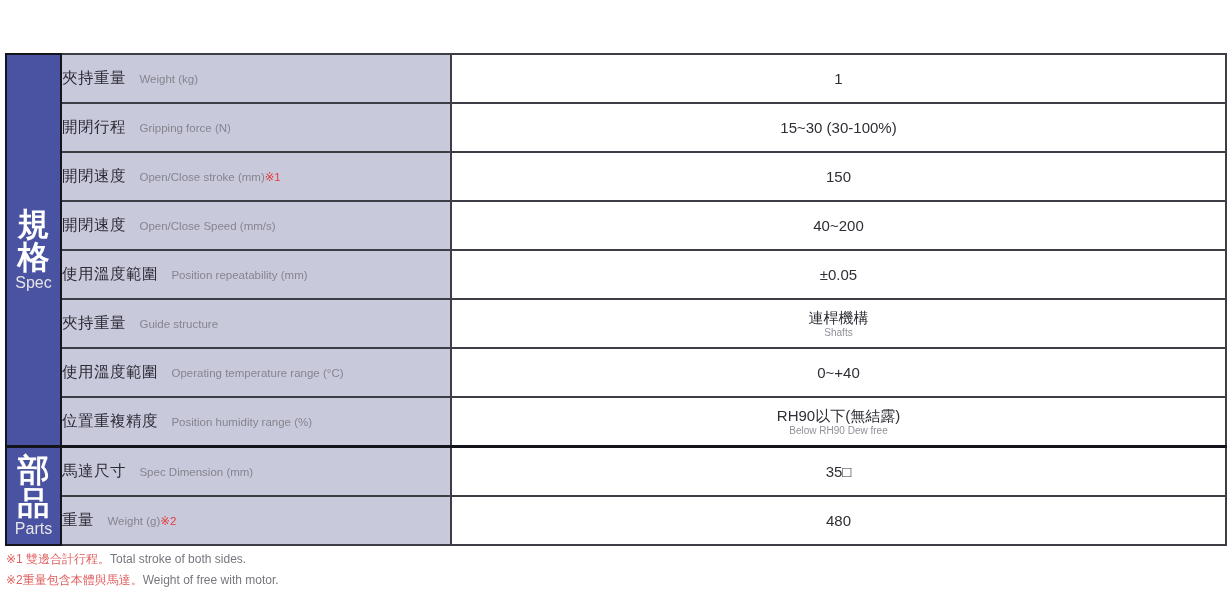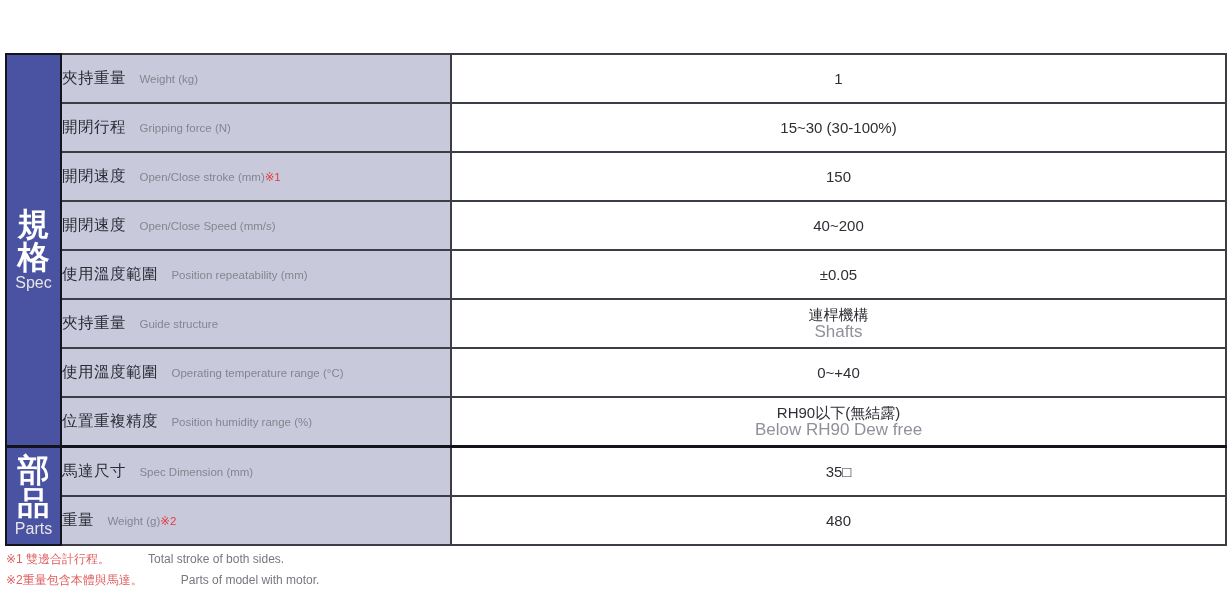--- a/index.html
+++ b/index.html
@@ -98,33 +98,33 @@
   .lc { font-size: 15.5px; color: #2c2c36; letter-spacing: 0.5px; }
   .le { font-size: 11.5px; color: #85858f; margin-left: 9px; }
   .note { font-size: 11.5px; color: var(--note_red, #e23c3c); }
 
   td.value-cell {
     background: #ffffff;
     vertical-align: middle;
     text-align: center;
   }
   .v  { font-size: 15px; color: #2e2e36; line-height: 1.15; }
-  .vs { font-size: 17px; color: #90909a; line-height: 1.1; }
+  .vs { font-size: 10px; color: #90909a; line-height: 1.1; }
   .vs:empty { display: none; }
 
   
   .footnotes {
     position: absolute;
     left: 6px;
     top: 549px;
     font-size: 12px;
     line-height: 21px;
   }
   .fn-cjk { color: var(--footnote_red, #e05f5f); }
-  .fn-en  { color: #77777f; margin-left: 38px; }
+  .fn-en  { color: #77777f; }
 </style>
 </head>
 <body>
 
 <div class="page">
 
 
   <table class="spec">
     <colgroup>
         <col class="c-group">
@@ -252,17 +252,17 @@
       </tr>
 
     </tbody>
   </table>
 
   <div class="footnotes">
     <div>
       <span class="fn-cjk">※1 雙邊合計行程。</span><span class="fn-en">Total stroke of both sides.</span>
     </div>
     <div>
-      <span class="fn-cjk">※2重量包含本體與馬達。</span><span class="fn-en">Parts of model with motor.</span>
+      <span class="fn-cjk">※2重量包含本體與馬達。</span><span class="fn-en">Weight of free with motor.</span>
     </div>
   </div>
 
 </div>
 
 </body></html>

